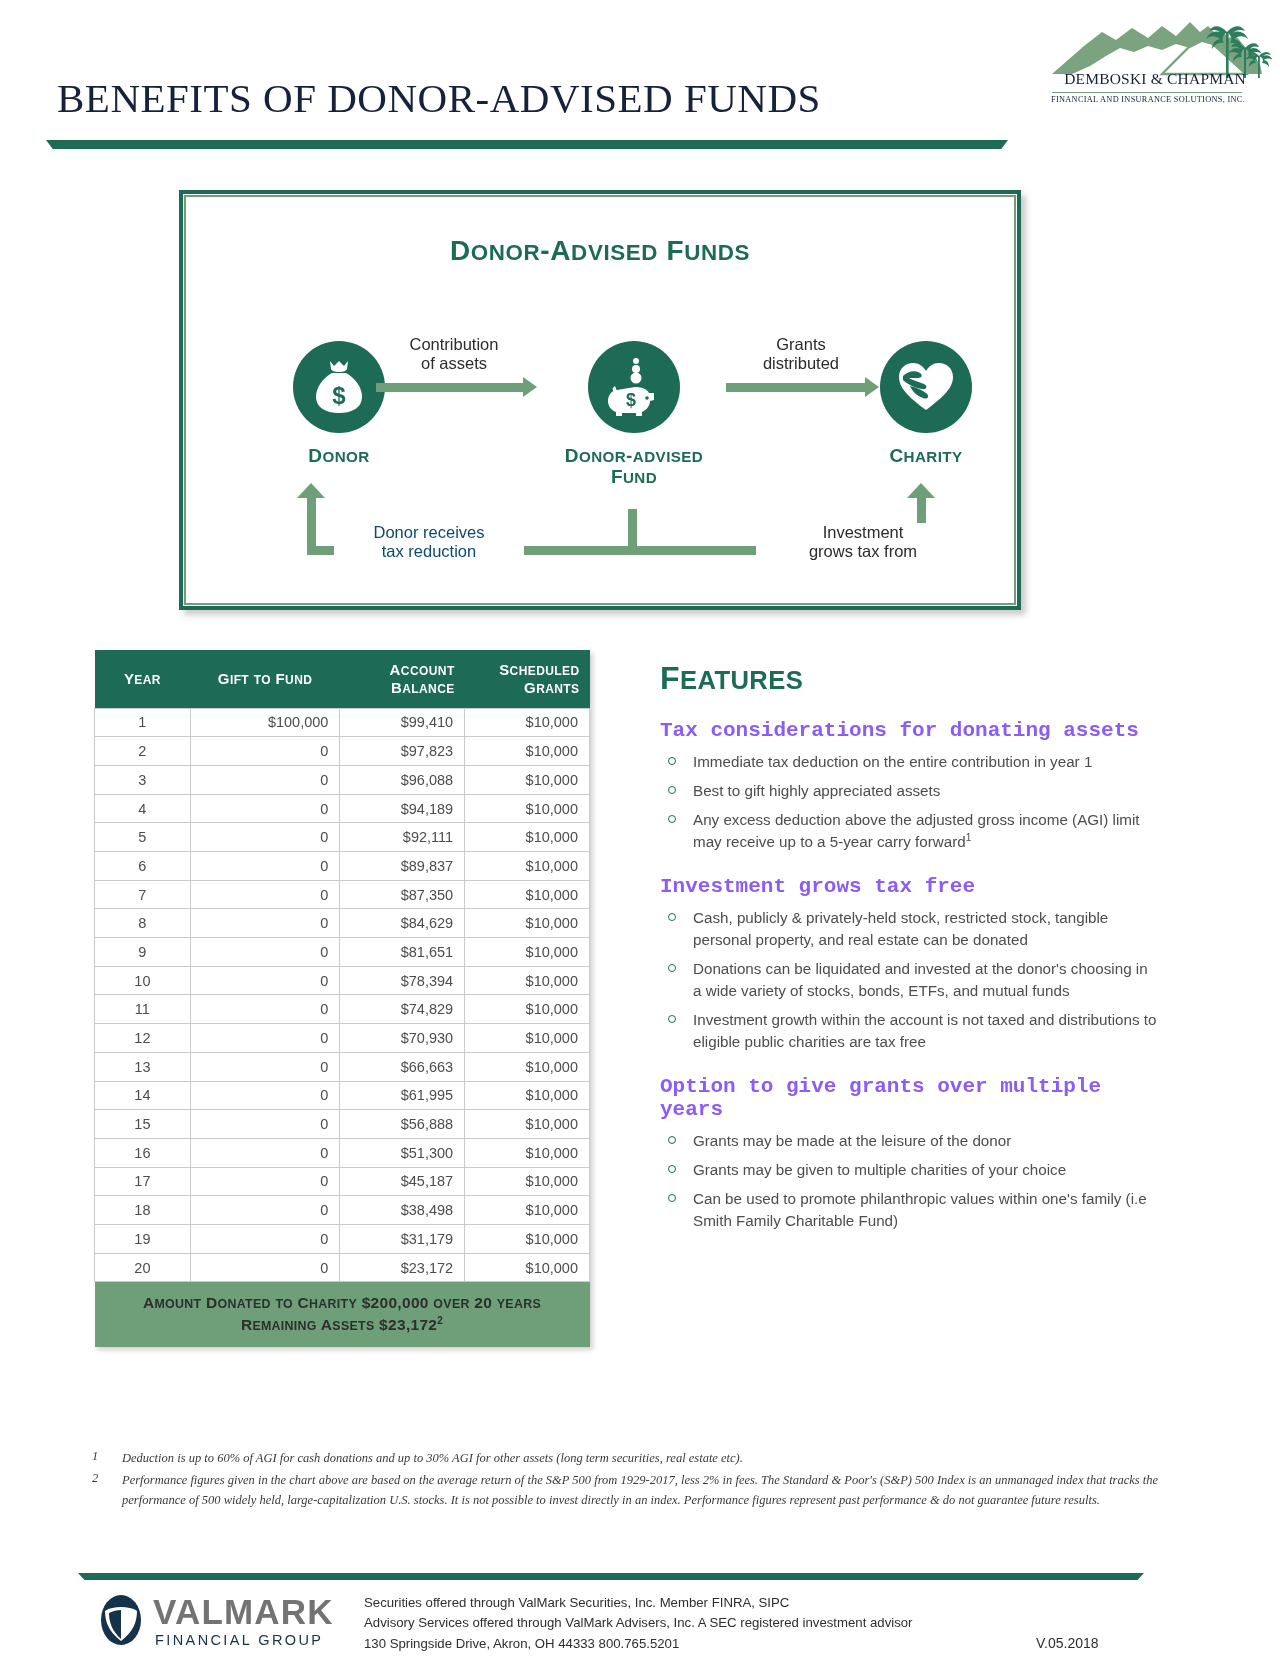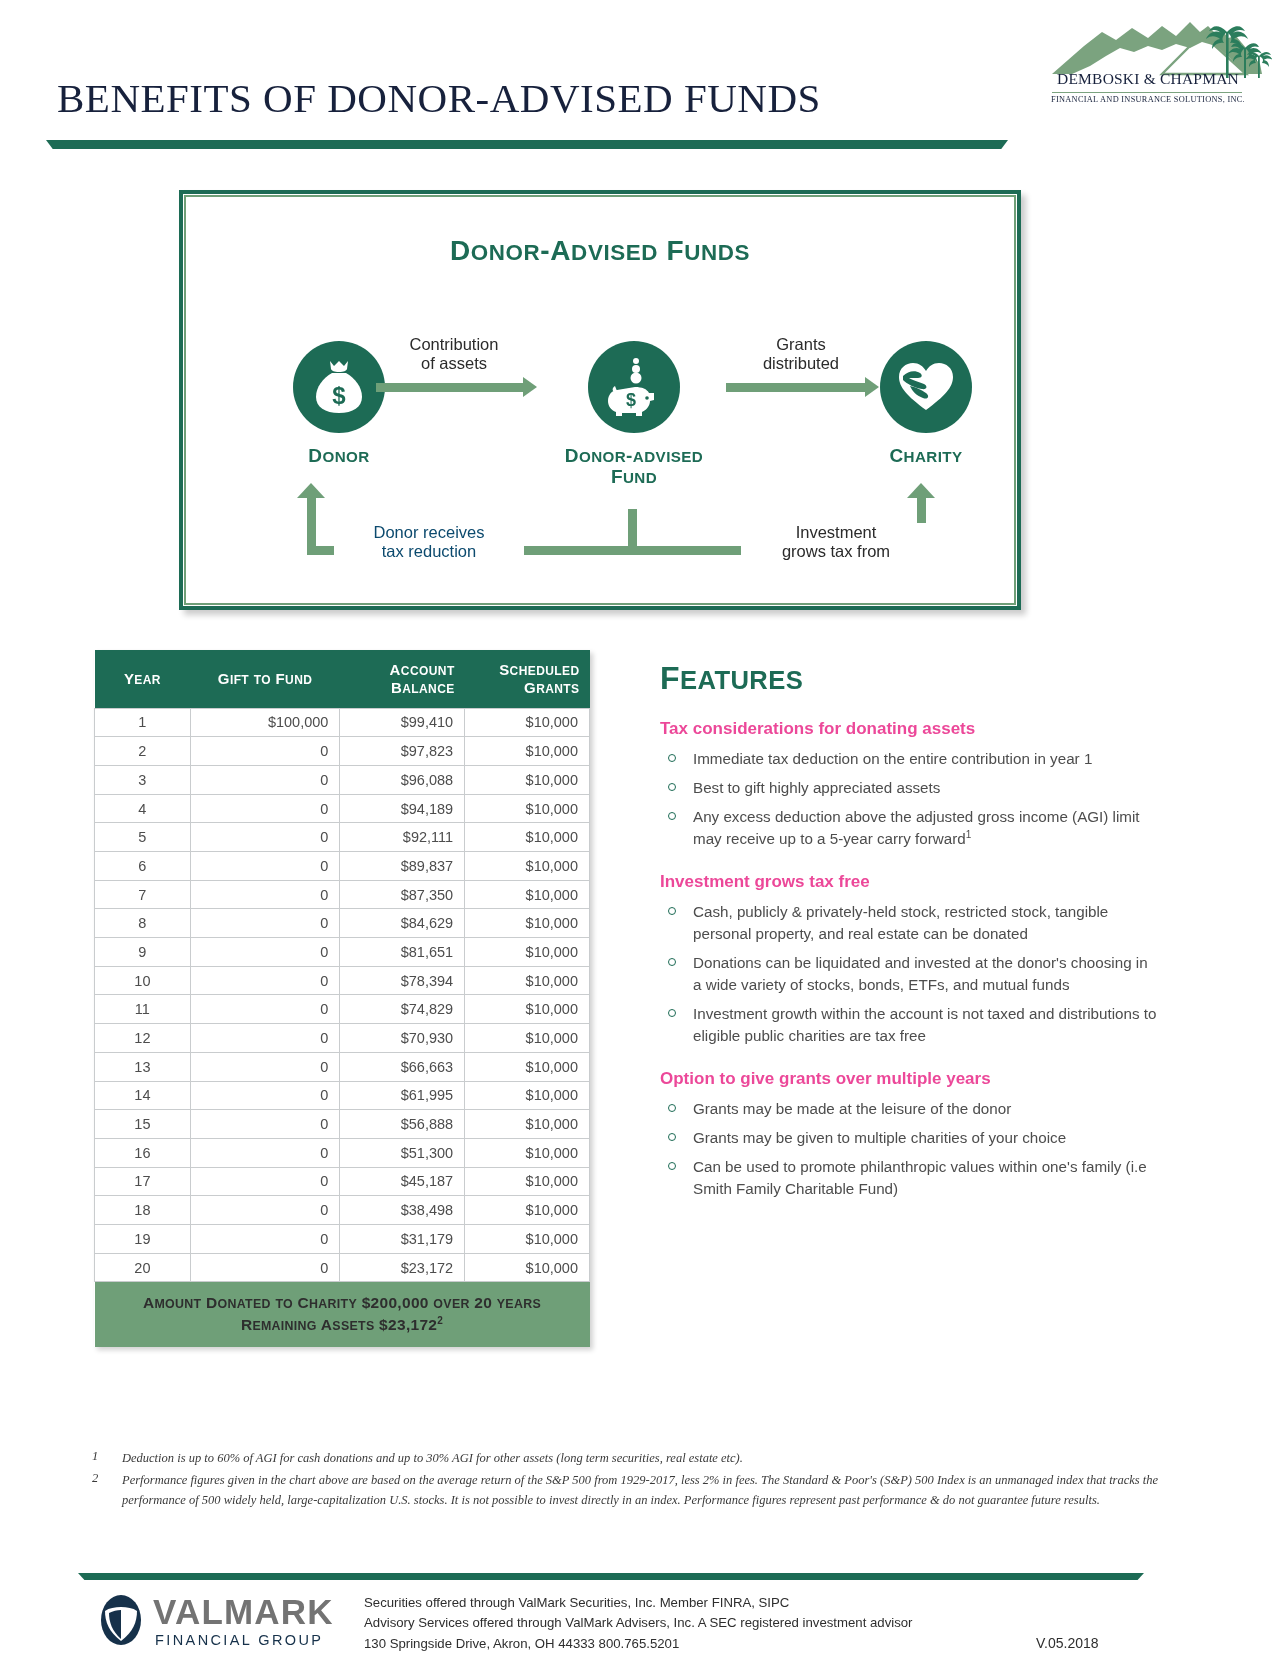--- a/index.html
+++ b/index.html
@@ -27,21 +27,21 @@
     width:962px; height:9px;
     background:#1d6b55;
     clip-path: polygon(0 0, 100% 0, 99.3% 100%, 0.7% 100%);
   }
 
   
   .dc-logo { position:absolute; right:8px; top:8px; width:222px; height:112px; }
   .dc-logo svg { display:block; }
   .dc-name {
     position:absolute; left:0px; top:62px; width:196px;
-    text-align:center;
+    text-align:right;
     font-family:"Liberation Serif", serif;
     font-size:15.5px; color:#17213c; font-weight:400;
     letter-spacing:0.2px; white-space:nowrap;
   }
   .dc-rule { position:absolute; left:2px; top:84px; width:190px; height:1px; background:#7ba37f; }
   .dc-sub {
     position:absolute; left:0px; top:87px; width:196px;
     text-align:center;
     font-family:"Liberation Serif", serif;
     font-size:8.3px; color:#17213c; letter-spacing:0.3px; white-space:nowrap;
@@ -119,21 +119,21 @@
   #ret-right-v  { left:731px; top:296px; width:9px; height:62px; }
   #ret-right-cap{ position:absolute; left:721px; top:286px;
                   border-bottom:15px solid #6f9f78;
                   border-left:14px solid transparent;
                   border-right:14px solid transparent; width:0; height:0; }
 
   #lbl-taxred { position:absolute; left:148px; top:326px; width:190px;
                 text-align:center; background:#fff; padding:0 4px;
                 font-family:Liberation Sans, sans-serif;
                 font-size:16.5px; color:#0c4a6e; line-height:1.18; }
-  #lbl-invgrow{ position:absolute; left:555px; top:326px; width:190px;
+  #lbl-invgrow{ position:absolute; left:582px; top:326px; width:190px;
                 text-align:center; background:#fff; padding:0 4px;
                 font-family:"Liberation Sans", sans-serif;
                 font-size:16.5px; color:#2b2b2b; line-height:1.18; }
 
   
   .table-wrap { position:absolute; left:94px; top:650px; width:496px; }
   table.dafs { border-collapse:collapse; width:100%;
                box-shadow: 3px 3px 5px rgba(0,0,0,0.18); background:#fff; }
   table.dafs thead th {
     background:#1d6b55; color:#fff;
@@ -167,22 +167,22 @@
   .features { position:absolute; left:660px; top:660px; width:500px; }
   .features h2 {
     margin:0 0 22px 0;
     font-family:"Liberation Sans", sans-serif;
     font-weight:bold; font-size:32px; color:#1d6b55;
     letter-spacing:0.4px;
   }
   .feat-group { margin-bottom:22px; }
   .feat-group h3 {
     margin:0 0 9px 0;
-    font-family:Liberation Sans, sans-serif;
-    font-weight:bold; font-size:17px; color:#ec4899;
+    font-family:Liberation Mono, monospace;
+    font-weight:bold; font-size:21px; color:#8b5cf6;
   }
   ul.bullets { list-style:none; margin:0; padding:0; }
   ul.bullets li {
     position:relative; padding-left:33px; margin-bottom:7px;
     font-family:"Liberation Sans", sans-serif;
     font-size:15.2px; color:#4d4d4d; line-height:1.45;
   }
   ul.bullets li .bul {
     position:absolute; left:8px; top:6px;
     width:8px; height:8px; border-radius:50%;

